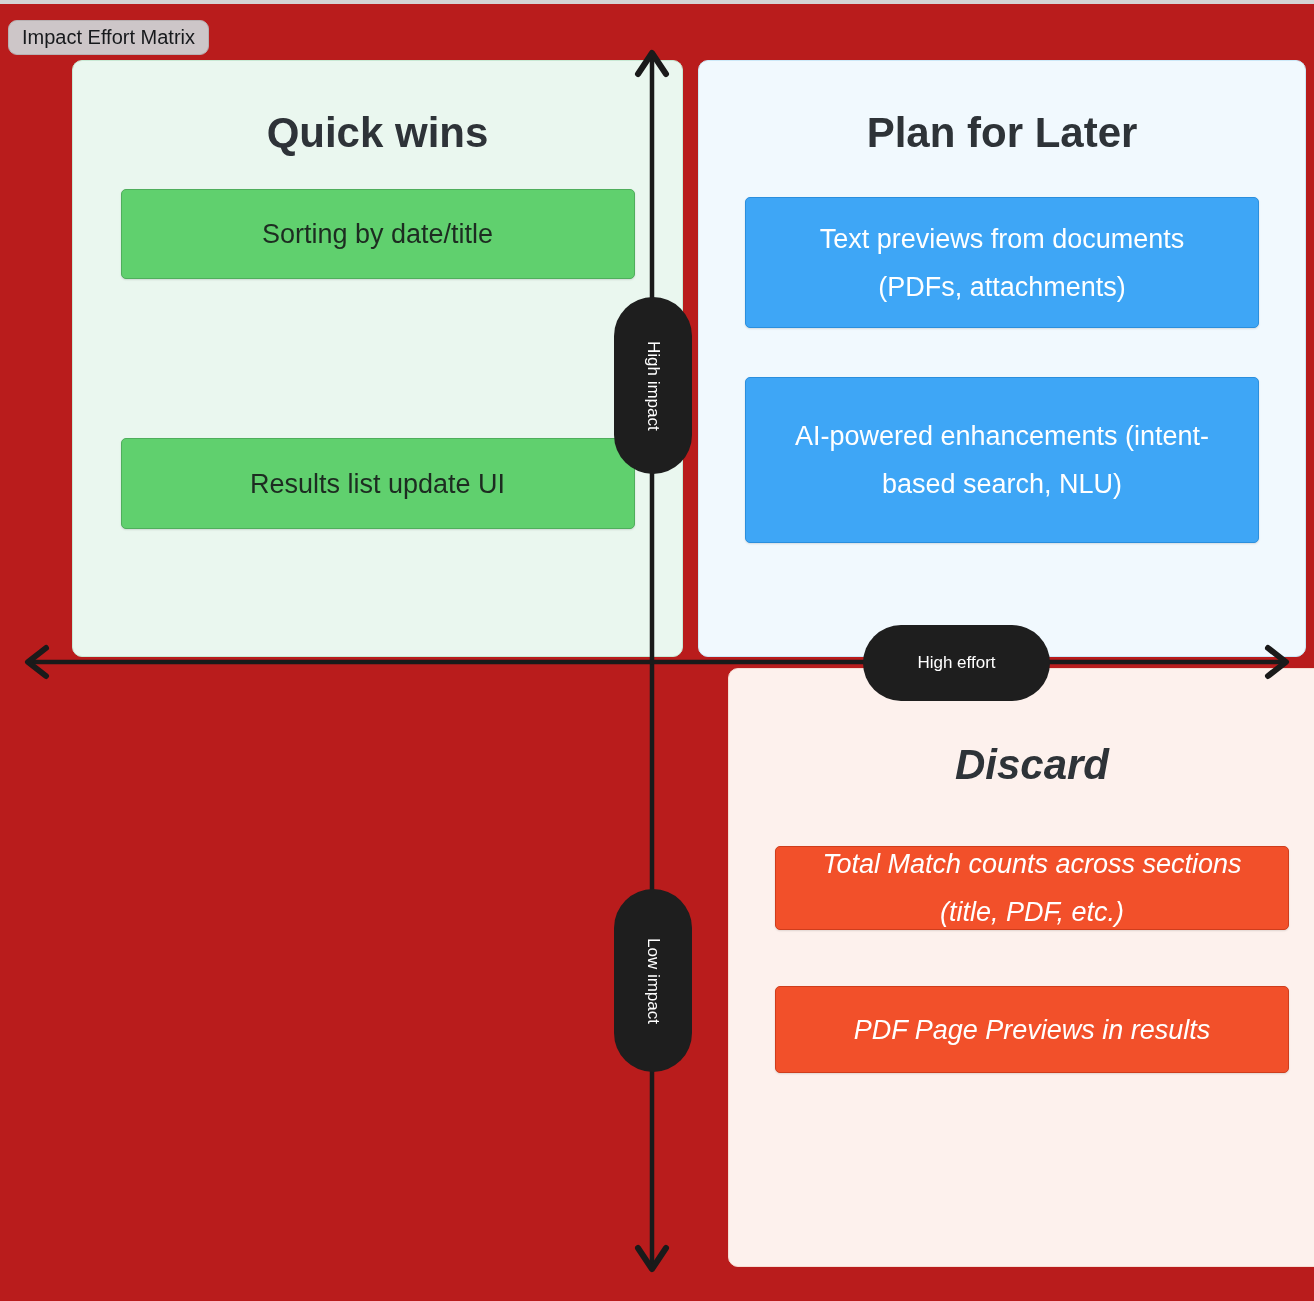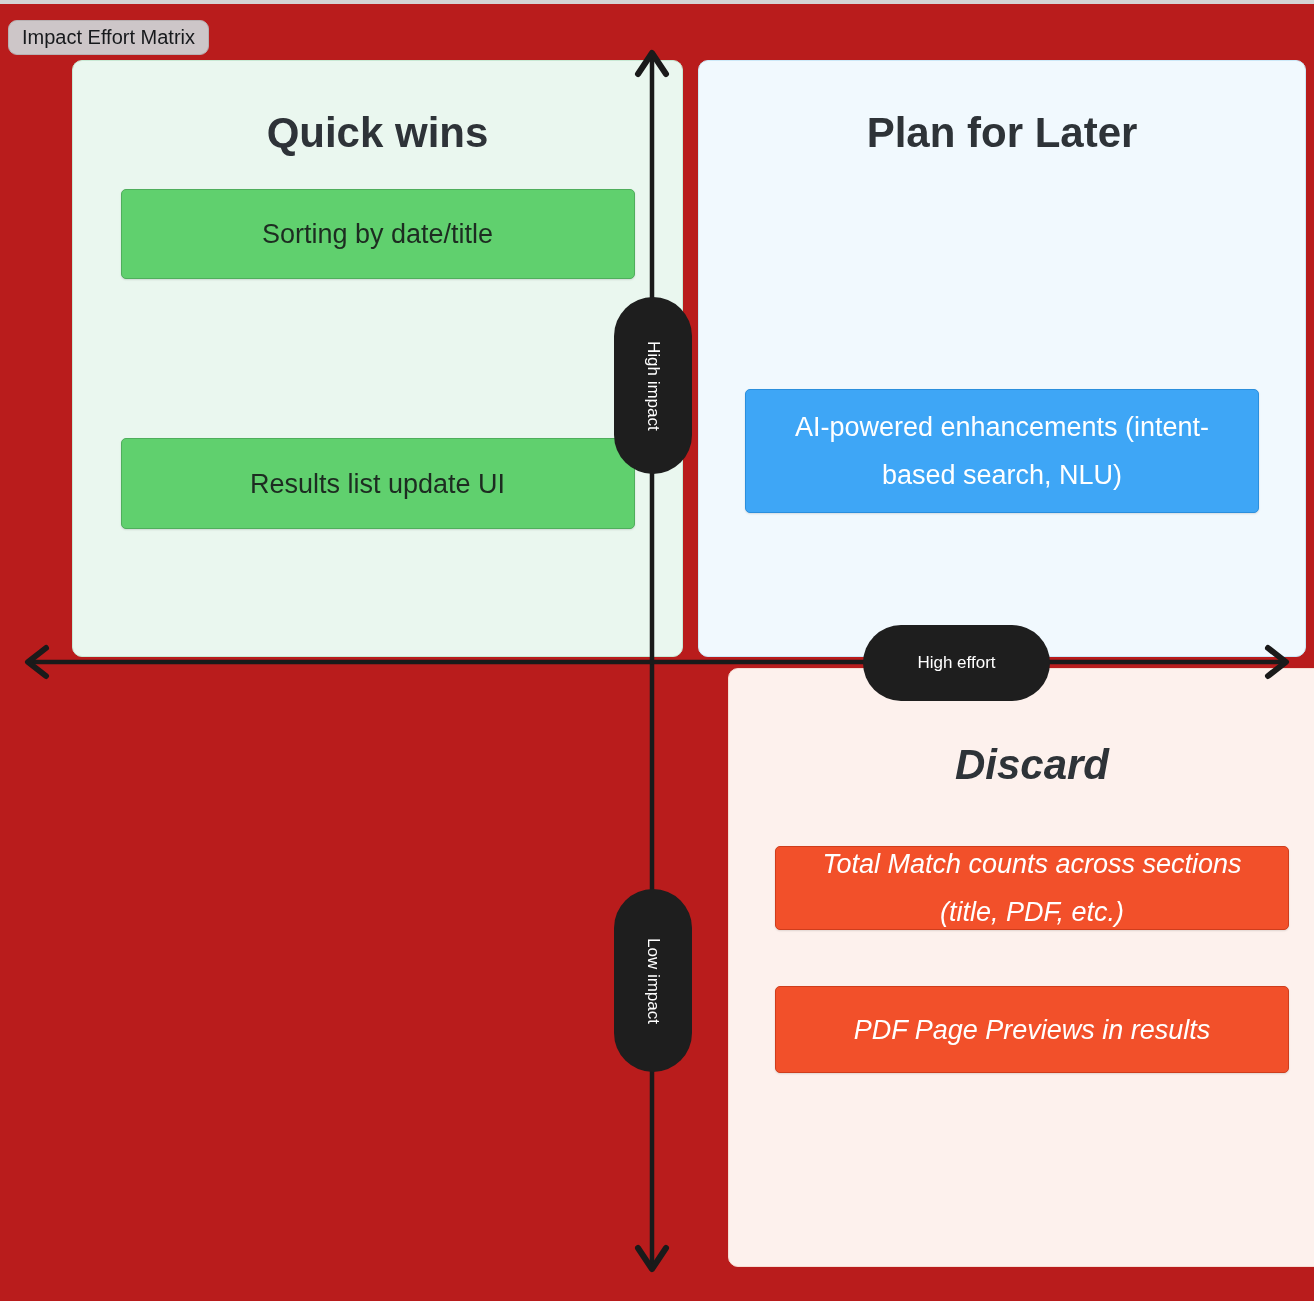--- a/index.html
+++ b/index.html
@@ -31,21 +31,21 @@
     border-radius:5px;display:flex;align-items:center;justify-content:center;
     text-align:center;font-size:27px;line-height:48px;
     box-shadow:0 1px 2px rgba(0,0,0,.12);
   }
   .card.green {background:#60d06e;border:1.5px solid #4fae5c;color:#1d2c21;}
   .card.blue  {background:#3ea6f6;border:1.5px solid #2b8fdd;color:#ffffff;}
   .card.yellow{background:#ffc843;border:1.5px solid #e3a82c;color:#3a3115;}
   .card.red   {background:#f2502a;border:1.5px solid #cf3d1c;color:#ffffff;}
   
   #q-qw .c1{top:128px;height:90px;justify-content:center;} #q-qw .c2{top:253px;height:90px;} #q-qw .c3{top:377px;height:91px;}
-  #q-pl .c1{top:136px;height:131px;} #q-pl .c2{top:328px;height:124px;}
+  #q-pl .c1{top:136px;height:131px;} #q-pl .c2{top:316px;height:166px;}
   #q-av .c1{top:182px;height:90px;}  #q-av .c2{top:297px;height:93px;}
   #q-dc .c1{top:177px;height:84px;} #q-dc .c2{top:317px;height:87px;}
   .axes{position:absolute;left:0;top:0;z-index:5;pointer-events:none;}
   .pill{
     position:absolute;background:#1e1e1e;color:#fff;z-index:6;
     display:flex;align-items:center;justify-content:center;font-size:17px;
   }
   #pill-low-effort {left:263px;top:625px;width:185px;height:76px;border-radius:38px;}
   #pill-high-effort{left:863px;top:625px;width:187px;height:76px;border-radius:38px;}
   #pill-high-impact{left:614px;top:297px;width:78px;height:177px;border-radius:39px;}
@@ -67,20 +67,23 @@
     <div class="card green c1">
       <span>Sorting by date/title</span>
     </div>
     <div class="card green c3">
       <span>Results list update UI</span>
     </div>
   </div>
 
   <div class="quad" id="q-pl">
     <div class="quad-title">Plan for Later</div>
+    <div class="card blue c1">
+      <span>Text previews from documents (PDFs, attachments)</span>
+    </div>
     <div class="card blue c2">
       <span>AI-powered enhancements (intent-based search, NLU)</span>
     </div>
   </div>
 
 
   <div class="quad" id="q-dc">
     <div class="quad-title">Discard</div>
     <div class="card red c1">
       <span>Total Match counts across sections (title, PDF, etc.)</span>

